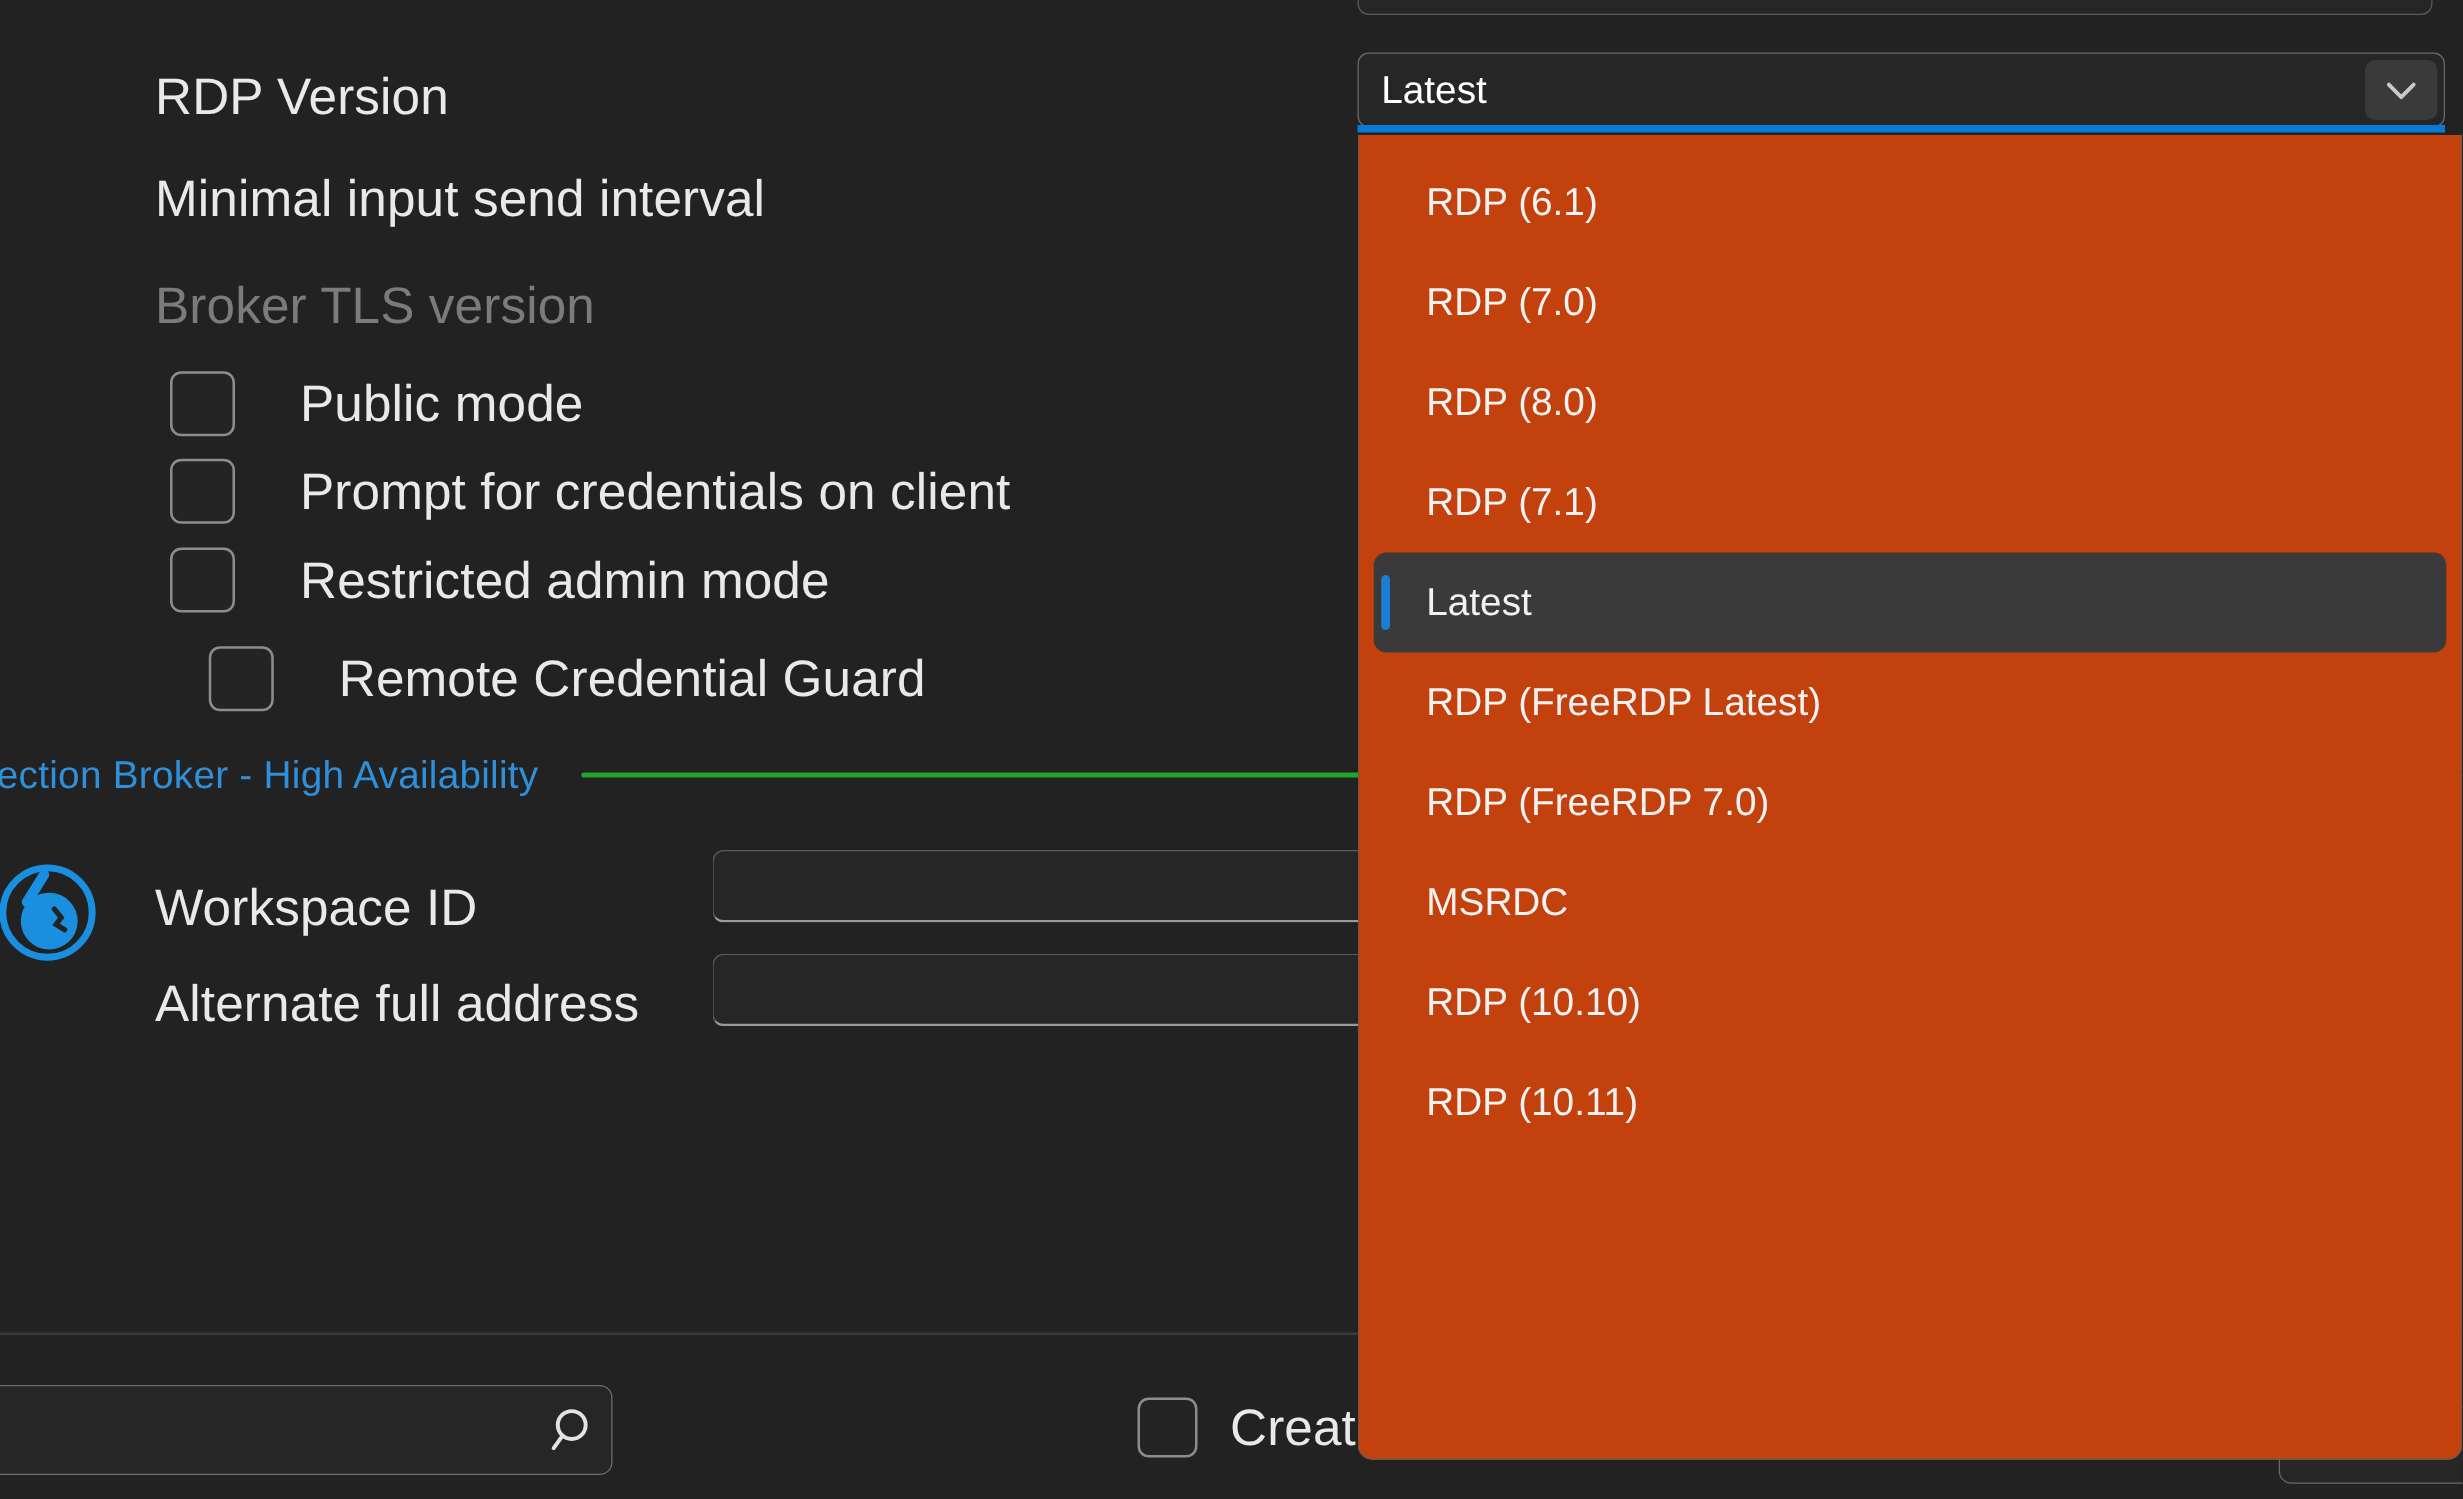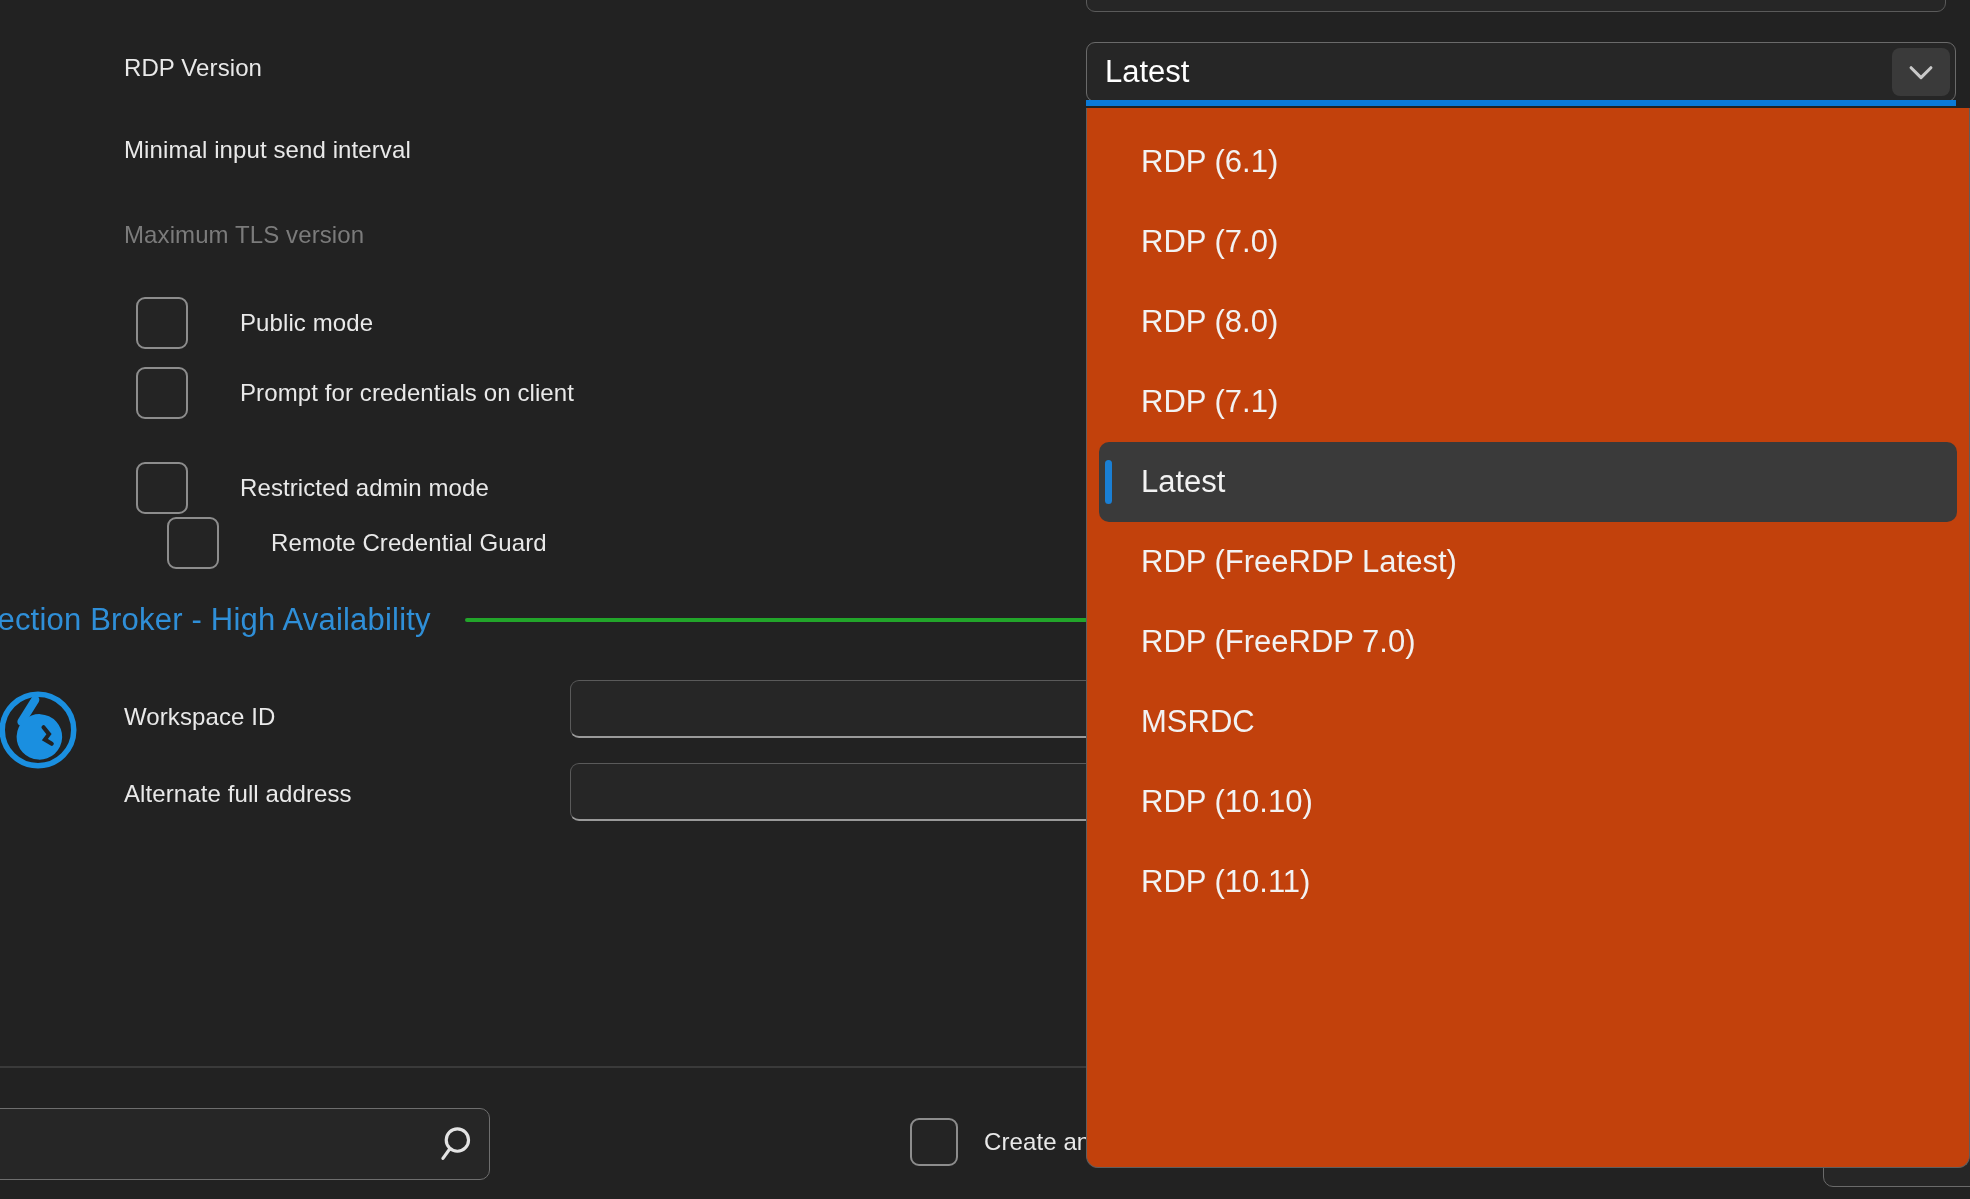--- a/index.html
+++ b/index.html
@@ -9,21 +9,21 @@
     font-family:"Liberation Sans", sans-serif;
     color:#e8e8e8;
     overflow:hidden;
     position:relative;
     -webkit-font-smoothing:antialiased;
   }
   .root{position:absolute;inset:0;}
 
   
   .label{
-    font-size:24px;
+    font-size:41px;
     color:#e9e9e9;
     white-space:nowrap;
     letter-spacing:.1px;
   }
   .label.disabled{color:#7b7b7b;}
 
   .field{
     position:absolute;
     background:#262626;
     border:1px solid #5a5a5a;
@@ -141,33 +141,33 @@
 </style>
 </head>
 <body>
 
 <div class="root">
 
   <div class="label" style="position:absolute;left:124px;top:54px;">RDP Version</div>
 
   <div class="label" style="position:absolute;left:124px;top:136px;">Minimal input send interval</div>
 
-  <div class="label disabled" style="position:absolute;left:124px;top:221px;">Maximum TLS version</div>
+  <div class="label disabled" style="position:absolute;left:124px;top:221px;">Broker TLS version</div>
 
   <div class="cbrow" style="left:136px;top:297px;">
     <span class="cbox"></span>
     <span class="label">Public mode</span>
   </div>
 
   <div class="cbrow" style="left:136px;top:367px;">
     <span class="cbox"></span>
     <span class="label">Prompt for credentials on client</span>
   </div>
 
-  <div class="cbrow" style="left:136px;top:462px;align-items:center;">
+  <div class="cbrow" style="left:136px;top:438px;align-items:center;">
     <span class="cbox"></span>
     <span class="label">Restricted admin mode</span>
   </div>
 
   <div class="cbrow" style="left:136px;top:517px;padding-left:31px;">
     <span class="cbox"></span>
     <span class="label">Remote Credential Guard</span>
   </div>
 
   <div class="sect" style="left:-20px;top:602px;width:1990px;padding-right:0;">

